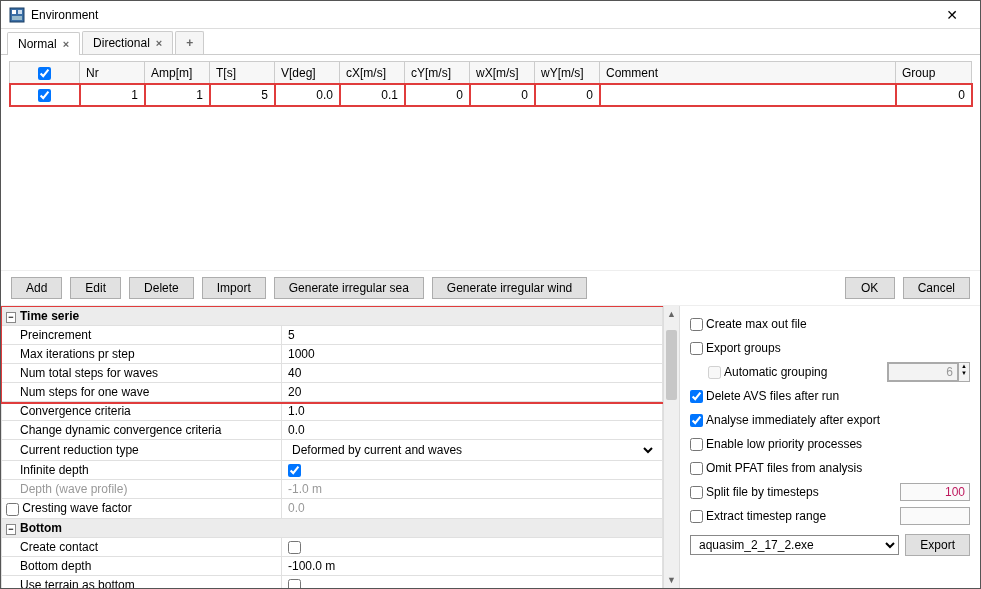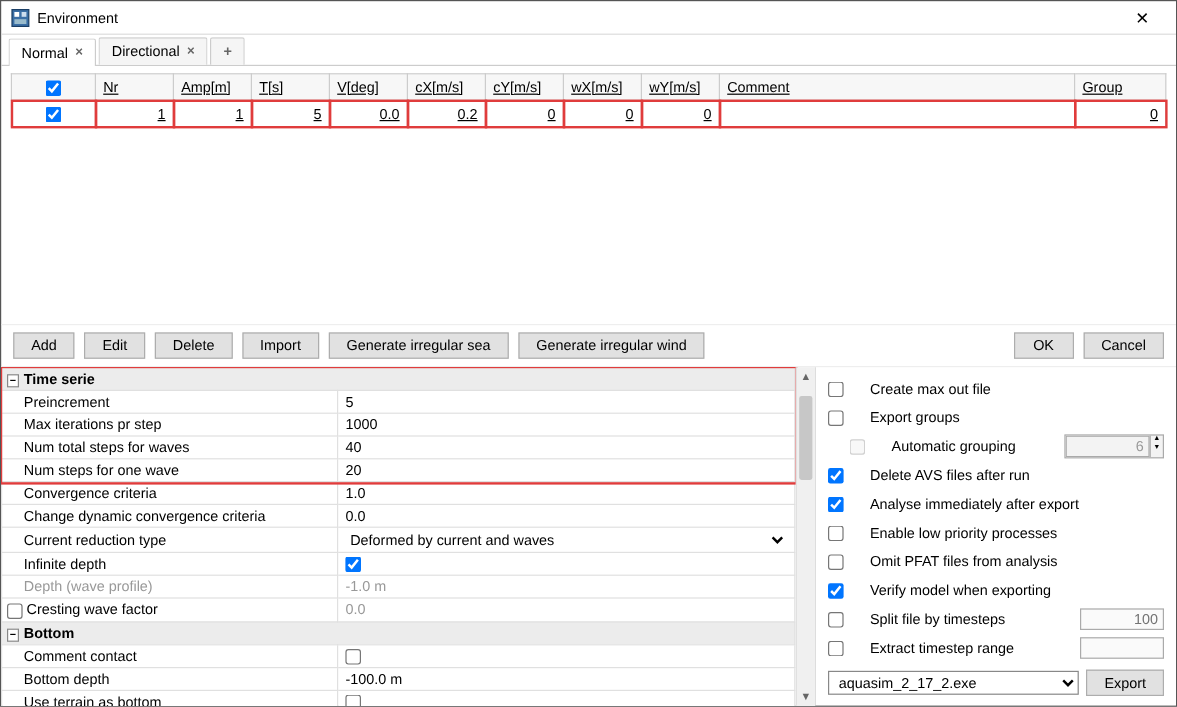--- a/index.html
+++ b/index.html
@@ -12,21 +12,21 @@
 .title-bar .close { width: 40px; text-align: center; cursor: pointer; font-size: 14px; }
 
 .tab-strip { height: 26px; display: flex; align-items: flex-end; border-bottom: 1px solid #ccc; padding-left: 6px; }
 .tab { padding: 4px 10px 4px 10px; border: 1px solid #ccc; border-bottom: none; margin-right: 2px; background: #f5f5f5; display: flex; align-items: center; gap: 6px; cursor: pointer; border-radius: 2px 2px 0 0; margin-top: 35px; }
 .tab.active { background: #fff; position: relative; top: 1px; }
 .tab .x { color: #666; font-size: 11px; cursor: pointer; font-weight: bold; }
 .tab.add { padding: 4px 10px; color: #666; font-weight: bold; }
 
 .grid-wrap { flex: 0 0 auto; padding: 6px 8px 4px 8px; }
 .grid { width: 100%; border-collapse: collapse; }
-.grid th, .grid td { border: 1px solid #ccc; padding: 2px 6px; text-align: right; height: 22px; white-space: nowrap; background: #fff; text-decoration: underline; }
+.grid th, .grid td { border: 1px solid #ccc; padding: 2px 6px; text-align: right; height: 22px; white-space: nowrap; background: #fff; }
 .grid th { text-align: left; font-weight: normal; background: #f7f7f7; }
 .grid th.center, .grid td.center { text-align: center; }
 .grid th.left, .grid td.left { text-align: left; }
 .highlight-row td { outline: 2px solid #e03c3c; outline-offset: -1px; }
 
 .spacer { flex: 1 1 auto; }
 
 .button-row { padding: 6px 10px; display: flex; align-items: center; gap: 8px; border-top: 1px solid #eee; border-bottom: 1px solid #eee; }
 .button-row .right { margin-left: auto; display: flex; gap: 8px; }
 .btn { padding: 3px 14px; border: 1px solid #adadad; background: #e1e1e1; cursor: pointer; min-width: 50px; text-align: center; }
@@ -39,21 +39,21 @@
 .prop-table .section td { background: #ececec; font-weight: bold; }
 .prop-table .label { width: 280px; padding-left: 18px; margin-left: 15px; }
 .prop-table .section .label { padding-left: 4px; }
 .prop-table .disabled td { color: #999; }
 .prop-highlight { outline: 2px solid #e03c3c; outline-offset: 0; }
 .toggle { display: inline-block; width: 10px; text-align: center; border: 1px solid #888; font-size: 9px; line-height: 9px; margin-right: 4px; cursor: pointer; background: #fff; }
 .chk { width: 13px; height: 13px; vertical-align: middle; }
 .sel { width: 100%; border: none; background: transparent; font-size: 12px; }
 
 .right-panel { width: 300px; padding: 8px 10px; display: flex; flex-direction: column; gap: 4px; }
-.rp-row { display: flex; align-items: center; gap: 22px; height: 20px; }
+.rp-row { display: flex; align-items: center; gap: 3px; height: 20px; }
 .rp-row label { flex: 1; }
 .rp-row input[type=text] { width: 70px; border: 1px solid #aaa; padding: 1px 4px; text-align: right; }
 .rp-row.disabled { color: #999; }
 .rp-row.disabled input, .rp-row.disabled .spinner { background: #f3f3f3; color: #999; }
 .spinner { display: flex; border: 1px solid #aaa; }
 .spinner input { border: none; width: 50px; text-align: right; padding: 1px 4px; }
 .spinner .arrows { display: flex; flex-direction: column; border-left: 1px solid #aaa; }
 .spinner .arrows span { font-size: 6px; line-height: 7px; padding: 0 2px; cursor: pointer; }
 .exe-row { display: flex; gap: 6px; align-items: center; margin-top: 4px; }
 .exe-row select { flex: 1; border: 1px solid #888; padding: 1px 4px; background: #fff; }
@@ -109,21 +109,21 @@
       <th style="width:65px">wY[m/s]</th>
       <th class="left">Comment</th>
       <th style="width:76px">Group</th>
     </tr>
     <tr class="highlight-row">
       <td class="checkbox-cell"><input type="checkbox" class="chk" checked="" style=""></td>
       <td>1</td>
       <td>1</td>
       <td>5</td>
       <td>0.0</td>
-      <td>0.2</td>
+      <td>0.1</td>
       <td>0</td>
       <td>0</td>
       <td>0</td>
       <td class="left"></td>
       <td>0</td>
     </tr>
   </tbody>
     </table>
 </div>
 
@@ -189,21 +189,21 @@
               <td>-1.0 m</td>
             </tr>
         <tr class="disabled">
               <td class="label" style="padding-left:4px"><input type="checkbox" class="chk" style=""> <span>Cresting wave factor</span></td>
               <td>0.0</td>
             </tr>
         <tr class="section">
               <td class="label" colspan="2"><span class="toggle">−</span><span>Bottom</span></td>
             </tr>
         <tr>
-              <td class="label">Comment contact</td>
+              <td class="label">Create contact</td>
               <td style="text-align:left"><input type="checkbox" class="chk" style=""></td>
             </tr>
         <tr>
               <td class="label">Bottom depth</td>
               <td>-100.0 m</td>
             </tr>
         <tr>
               <td class="label">Use terrain as bottom</td>
               <td style="text-align:left"><input type="checkbox" class="chk" style=""></td>
             </tr>
@@ -248,27 +248,23 @@
       </div>
     <div class="rp-row">
         <input type="checkbox" class="chk" style="">
         <label>Enable low priority processes</label>
       </div>
     <div class="rp-row">
         <input type="checkbox" class="chk" style="">
         <label>Omit PFAT files from analysis</label>
       </div>
     <div class="rp-row">
-        <input type="checkbox" class="chk" checked="" style="">
-        <label>Verify model when exporting</label>
-      </div>
-    <div class="rp-row">
         <input type="checkbox" class="chk" style="">
         <label>Split file by timesteps</label>
-        <input type="text" disabled="" style="color: #737373;" value="100">
+        <input type="text" disabled="" style="color: #be185d;" value="100">
       </div>
     <div class="rp-row">
         <input type="checkbox" class="chk" style="">
         <label>Extract timestep range</label>
         <input type="text" disabled="" value="" style="">
       </div>
     <div class="exe-row">
       <select><option>aquasim_2_17_2.exe</option></select>
       <button class="btn">Export</button>
     </div>

